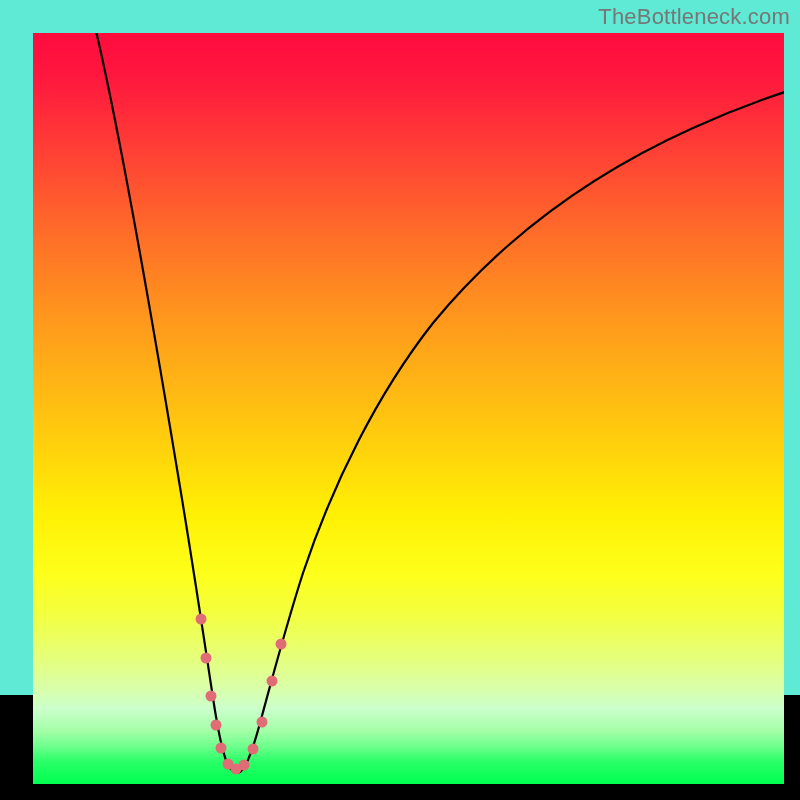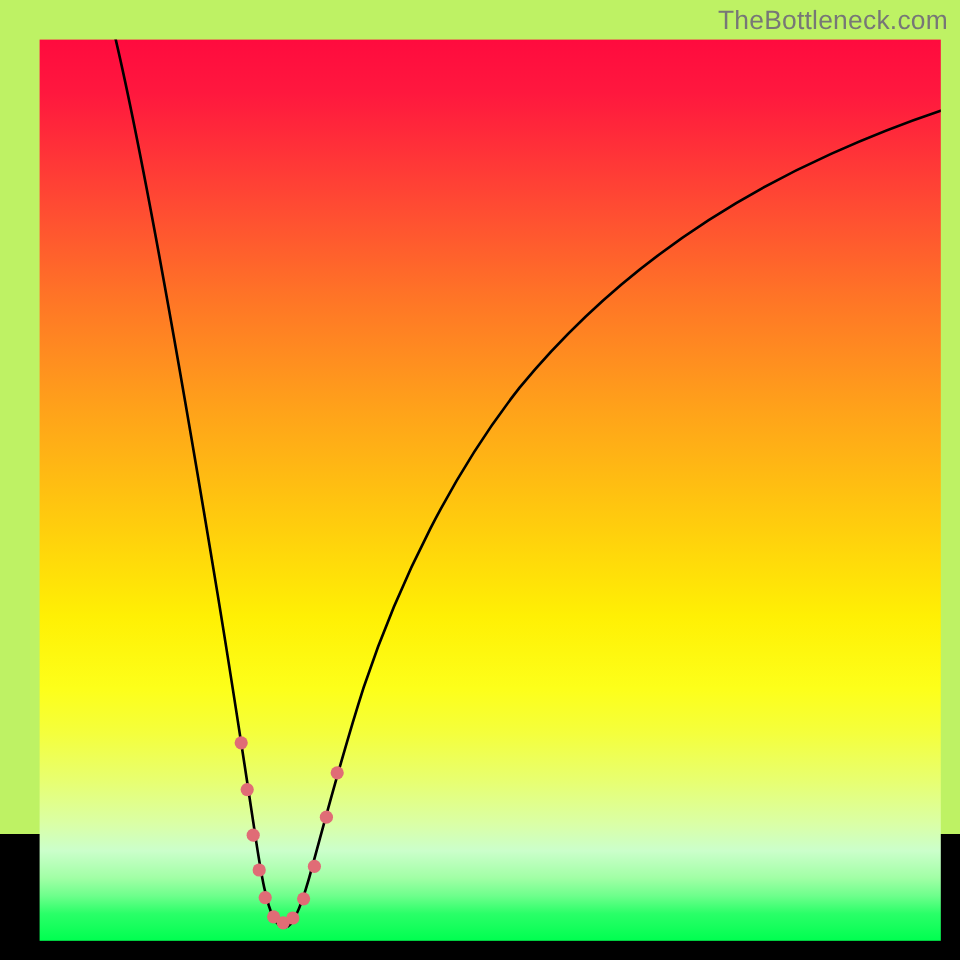--- a/index.html
+++ b/index.html
@@ -8,21 +8,21 @@
     width: 800px;
     height: 800px;
     overflow: hidden;
     background: #000;
     font-family: Arial, Helvetica, sans-serif;
   }
   .frame {
     position: absolute;
     left: 0; top: 0;
     width: 800px; height: 695px;
-    background: #bef264;
+    background: #5eead4;
   }
   .plot-area {
     position: absolute;
     left: 33px;
     top: 33px;
     width: 751px;
     height: 751px;
     background: linear-gradient(to bottom,
       #ff0b3e 0%,
       #ff183e 6%,

